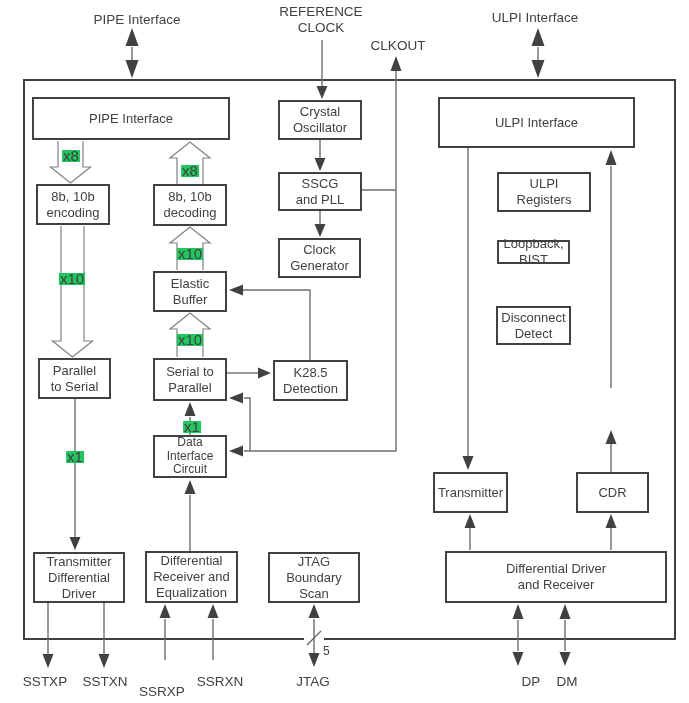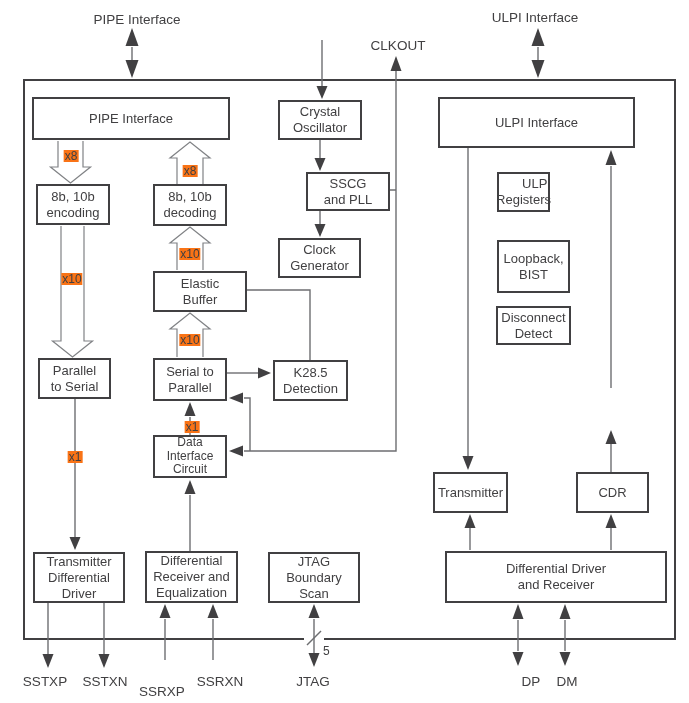--- a/index.html
+++ b/index.html
@@ -16,22 +16,22 @@
     position:absolute;border:2px solid #414042;background:#fff;box-sizing:border-box;
     display:flex;align-items:center;justify-content:center;text-align:center;
     white-space:pre-line;font-size:13px;line-height:16px;color:#414042;
   }
   .box.small{font-size:12px;line-height:13.5px;}
   .lbl{
     position:absolute;white-space:pre-line;text-align:center;font-size:13.5px;
     line-height:16px;color:#414042;transform:translateX(-50%);
   }
   .buslbl{
-    position:absolute;font-size:12px;line-height:12px;color:#414042;
-    background:#f97316;padding:0 1px;transform:translateX(-50%);
+    position:absolute;font-size:15px;line-height:12px;color:#414042;
+    background:#22c55e;padding:0 1px;transform:translateX(-50%);
   }
   .buslbl.noshift{transform:none;background:transparent;font-size:12px;}
 </style>
 </head>
 <body>
 
 <div id="canvas">
 
   <div id="package-border"></div>
 
@@ -123,57 +123,59 @@
     </g>
   </svg>
 
   <div class="box" style="left:32px;top:97px;width:198px;height:43px;">PIPE Interface</div>
   <div class="box" style="left:36px;top:184px;width:74px;height:41px;">8b, 10b
 encoding</div>
   <div class="box" style="left:153px;top:184px;width:74px;height:42px;">8b, 10b
 decoding</div>
   <div class="box" style="left:38px;top:358px;width:73px;height:41px;">Parallel
 to Serial</div>
-  <div class="box" style="left:153px;top:271px;width:94px;height:41px;">Elastic
+  <div class="box" style="left:153px;top:271px;width:74px;height:41px;">Elastic
 Buffer</div>
   <div class="box" style="left:153px;top:358px;width:74px;height:43px;">Serial to
 Parallel</div>
   <div class="box" style="left:273px;top:360px;width:75px;height:41px;">K28.5
 Detection</div>
   <div class="box small" style="left:153px;top:435px;width:74px;height:43px;">Data
 Interface
 Circuit</div>
   <div class="box" style="left:33px;top:552px;width:92px;height:51px;">Transmitter
 Differential
 Driver</div>
   <div class="box" style="left:145px;top:551px;width:93px;height:52px;">Differential
 Receiver and
 Equalization</div>
   <div class="box" style="left:268px;top:552px;width:92px;height:51px;">JTAG
 Boundary
 Scan</div>
   <div class="box" style="left:278px;top:100px;width:84px;height:40px;">Crystal
 Oscillator</div>
-  <div class="box" style="left:278px;top:172px;width:84px;height:39px;margin-left:28px;">SSCG
+  <div class="box" style="left:278px;top:172px;width:84px;height:39px;">SSCG
 and PLL</div>
   <div class="box" style="left:278px;top:238px;width:83px;height:40px;">Clock
 Generator</div>
   <div class="box" style="left:438px;top:97px;width:197px;height:51px;">ULPI Interface</div>
-  <div class="box" style="left:497px;top:172px;width:53px;height:40px;text-align:right;">ULPI
+  <div class="box" style="left:497px;top:172px;width:94px;height:40px;">ULPI
 Registers</div>
-  <div class="box" style="left:497px;top:240px;width:73px;height:53px;">Loopback,
+  <div class="box" style="left:497px;top:240px;width:73px;height:24px;">Loopback,
 BIST</div>
   <div class="box" style="left:496px;top:306px;width:75px;height:39px;">Disconnect
 Detect</div>
   <div class="box" style="left:576px;top:472px;width:73px;height:41px;">CDR</div>
   <div class="box" style="left:433px;top:472px;width:75px;height:41px;">Transmitter</div>
   <div class="box" style="left:445px;top:551px;width:222px;height:52px;">Differential Driver
 and Receiver</div>
 
   <div class="lbl" style="left:137px;top:12px;">PIPE Interface</div>
+  <div class="lbl" style="left:321px;top:4px;">REFERENCE
+CLOCK</div>
   <div class="lbl" style="left:398px;top:38px;">CLKOUT</div>
   <div class="lbl" style="left:535px;top:10px;">ULPI Interface</div>
   <div class="lbl" style="left:45px;top:674px;">SSTXP</div>
   <div class="lbl" style="left:105px;top:674px;">SSTXN</div>
   <div class="lbl" style="left:162px;top:674px;margin-top:10px;">SSRXP</div>
   <div class="lbl" style="left:220px;top:674px;">SSRXN</div>
   <div class="lbl" style="left:313px;top:674px;">JTAG</div>
   <div class="lbl" style="left:519px;top:674px;padding-left:24px;">DP</div>
   <div class="lbl" style="left:567px;top:674px;">DM</div>
 

